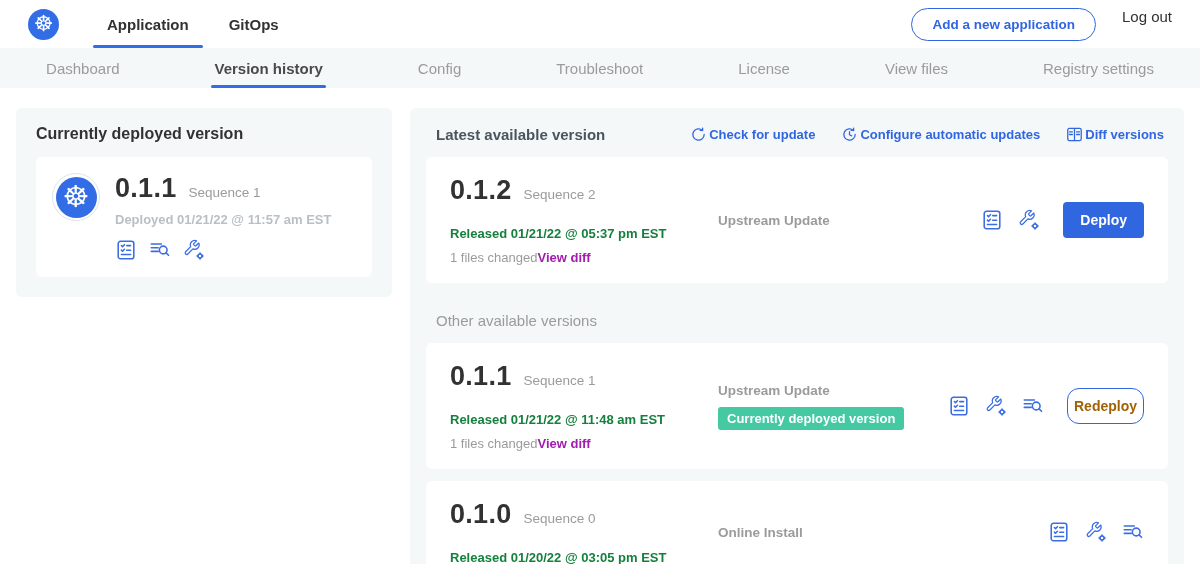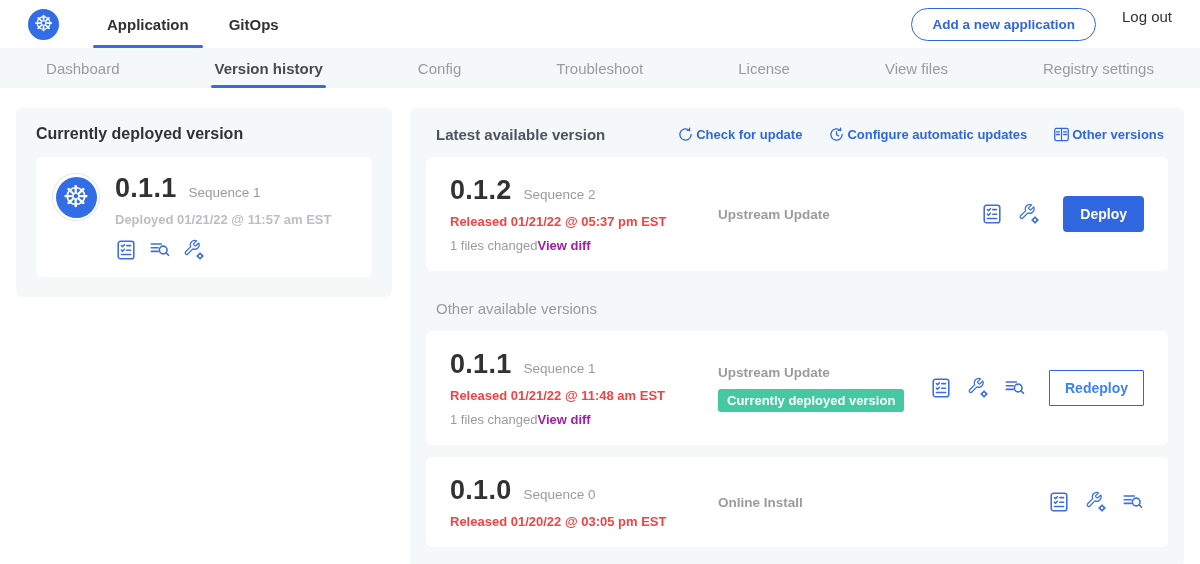--- a/index.html
+++ b/index.html
@@ -59,33 +59,33 @@
   
   .available-panel { flex: 1; padding: 16px 16px 20px; }
   .ap-header { display: flex; justify-content: space-between; align-items: center; padding: 2px 4px 0 10px; }
   .ap-title { font-size: 15px; font-weight: 700; color: #4a555e; }
   .ap-actions { display: flex; align-items: center; gap: 26px; }
   .link-btn { display: flex; align-items: center; gap: 2px; color: #3066e0; font-size: 13px; font-weight: 700; cursor: pointer; }
   .link-btn svg { width: 17px; height: 17px; fill: none; stroke: currentColor; stroke-width: 1.8; stroke-linecap: round; stroke-linejoin: round; }
 
   .version-card { background: #fff; border-radius: 6px; padding: 18px 24px; display: flex; align-items: center; margin-top: 14px; }
   .vc-info { width: 248px; flex: 0 0 auto; }
-  .released { margin-top: 8px; font-size: 13px; font-weight: 700; color: #ef4444; }
+  .released { margin-top: 20px; font-size: 13px; font-weight: 700; color: #15803d; }
   .files-row { display: flex; align-items: center; margin-top: 9px; font-size: 13px; }
   .files-label { color: #9b9b9b; }
   .view-diff { color: #a21caf; font-weight: 700; cursor: pointer; }
   .vc-status { flex: 1; padding-left: 20px; }
   .src-label { font-size: 13.5px; font-weight: 700; color: #9b9b9b; }
   .badge { display: inline-block; margin-top: 9px; padding: 4px 9px; border-radius: 3px; color: #fff; font-size: 13px; font-weight: 700; }
   .badge.green { background: #44c9a2; }
   .badge.gray  { background: #b5c7cd; }
   .vc-actions { display: flex; align-items: center; gap: 15px; }
   .btn-primary { background: #3066e0; color: #fff; border: none; border-radius: 4px; padding: 10px 17px;
     font-size: 14px; font-weight: 700; font-family: inherit; cursor: pointer; margin-left: 8px; }
-  .btn-outline { background: #fff; color: #3b82f6; border: 1px solid #3066e0; border-radius: 1px; padding: 9px 15px;
+  .btn-outline { background: #fff; color: #a16207; border: 1px solid #3066e0; border-radius: 12px; padding: 9px 6px;
     font-size: 14px; font-weight: 700; font-family: inherit; cursor: pointer; margin-left: 8px; }
   .other-title { font-size: 15px; color: #9b9b9b; margin: 29px 0 0 10px; }
 </style>
 </head>
 <body>
 
 <header class="topbar">
   <div class="topbar-left">
     <div class="logo-circle">
         <span>☸</span>
@@ -189,21 +189,21 @@
         </div>
         <div class="link-btn">
           <svg viewBox="0 0 24 24">
               <rect x="2.5" y="3.5" width="19" height="17" rx="2"></rect>
               <line x1="12" y1="3.5" x2="12" y2="20.5"></line>
               <line x1="5" y1="8.3" x2="9" y2="8.3"></line>
               <line x1="5" y1="12" x2="9" y2="12"></line>
               <line x1="15" y1="8.3" x2="19" y2="8.3"></line>
               <line x1="15" y1="12" x2="19" y2="12"></line>
             </svg>
-          <span>Other versions</span>
+          <span>Diff versions</span>
         </div>
       </div>
     </div>
 
     <div class="version-card">
       <div class="vc-info">
         <div class="ver-row">
           <span class="ver-num">0.1.2</span>
           <span class="seq">Sequence 2</span>
         </div>

